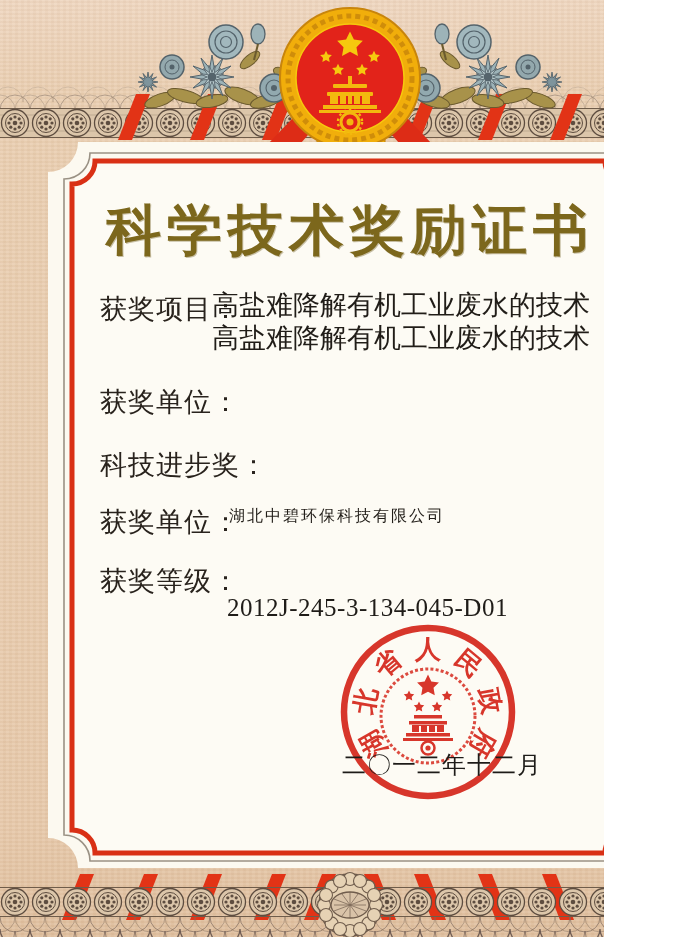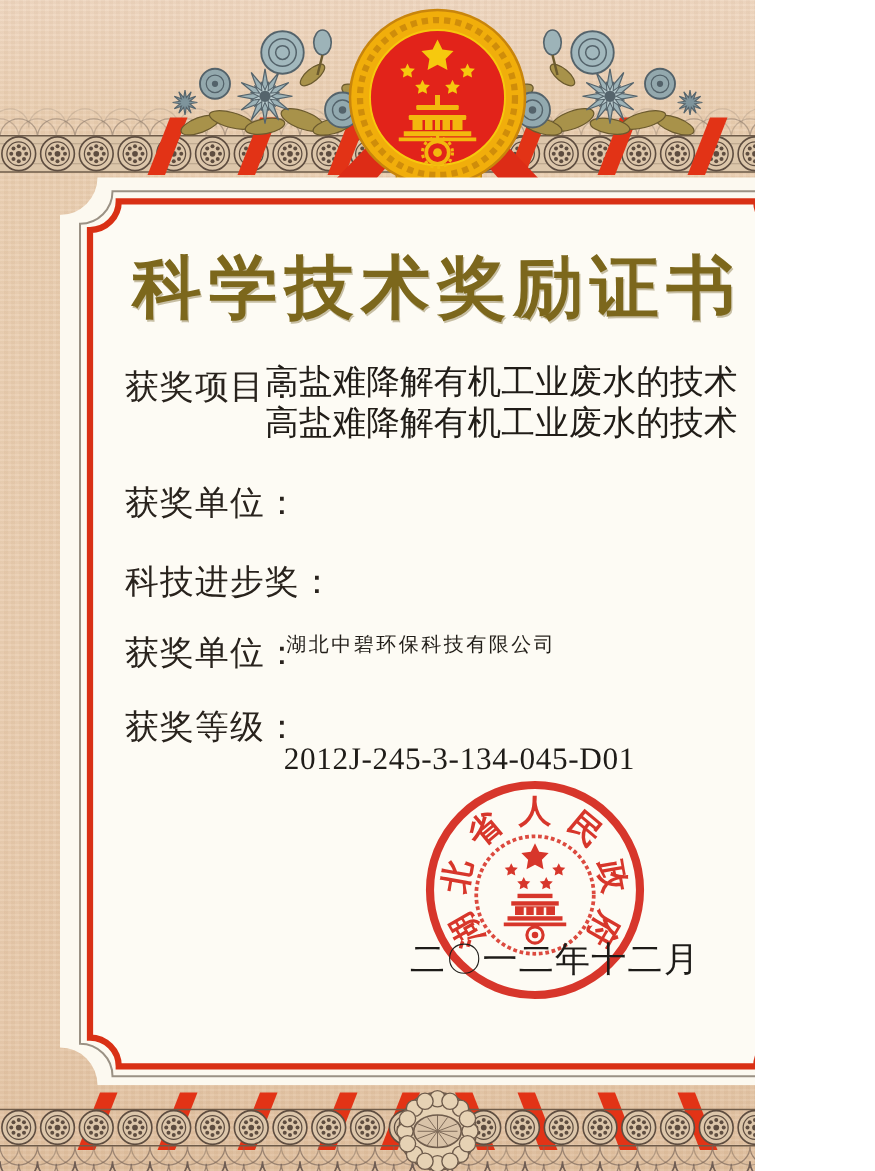--- a/index.html
+++ b/index.html
@@ -18,21 +18,21 @@
          text-shadow:1px 1px 0 rgba(96,76,12,.35);white-space:nowrap;}
   .label{font-family:"Liberation Sans","DejaVu Sans",sans-serif;font-weight:400;
          font-size:27px;letter-spacing:1px;color:#29231d;white-space:nowrap;text-align:center;}
   .value{font-family:"Liberation Serif","DejaVu Serif",serif;
          font-size:27px;color:#211d18;white-space:nowrap;}
   .value2{text-align:center;line-height:33px;white-space:normal;}
   .mono{font-family:Liberation Serif, serif;
         font-size:25px;letter-spacing:.5px;color:#1f1c18;margin-top:28px;}
   .unit{font-size:16px;letter-spacing:2px;}
   .date{left:328px;top:749px;width:228px;text-align:center;
-        font-size:28px;letter-spacing:1px;color:#1d1b18;white-space:nowrap;}
+        font-size:24px;letter-spacing:1px;color:#1d1b18;white-space:nowrap;}
   .seal-char{font-family:"Liberation Serif","DejaVu Serif",serif;
              font-weight:700;font-size:26px;fill:#d5281c;}
 </style>
 </head>
 <body>
 
 <div id="cert">
 
   <svg class="z1" width="700" height="175" viewBox="0 0 700 175" style="left:0;top:0">
     <defs>

